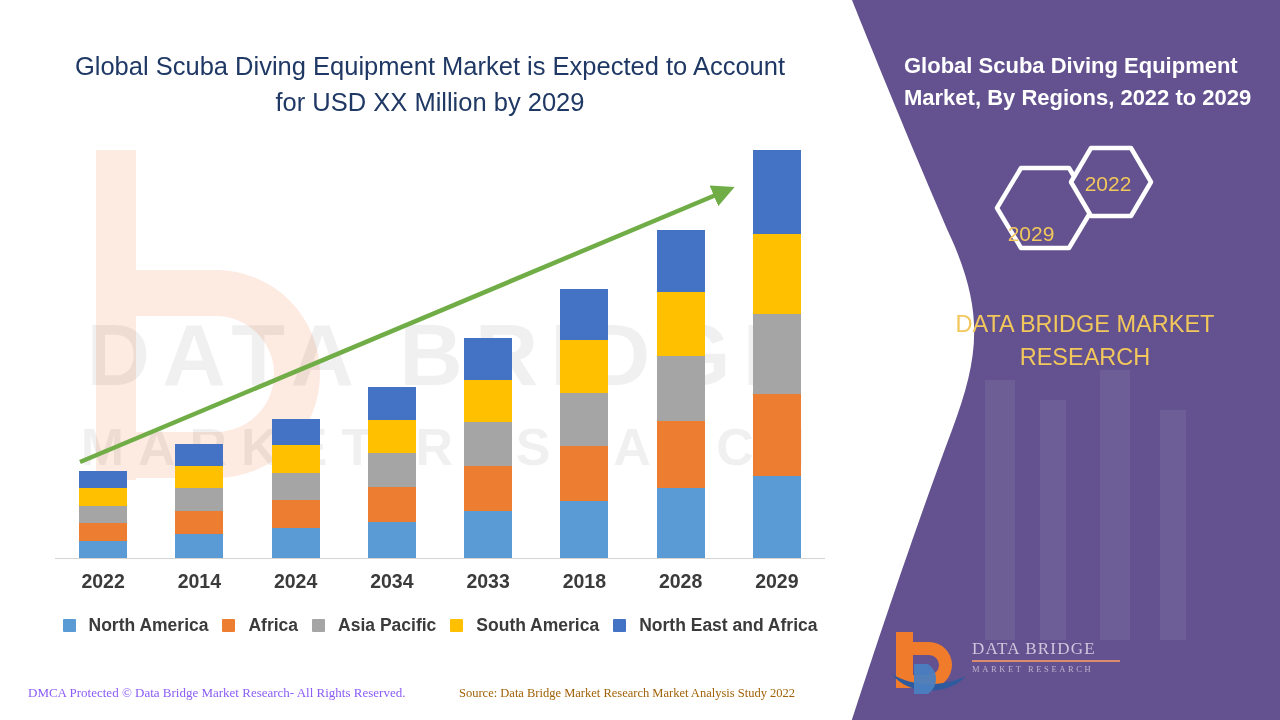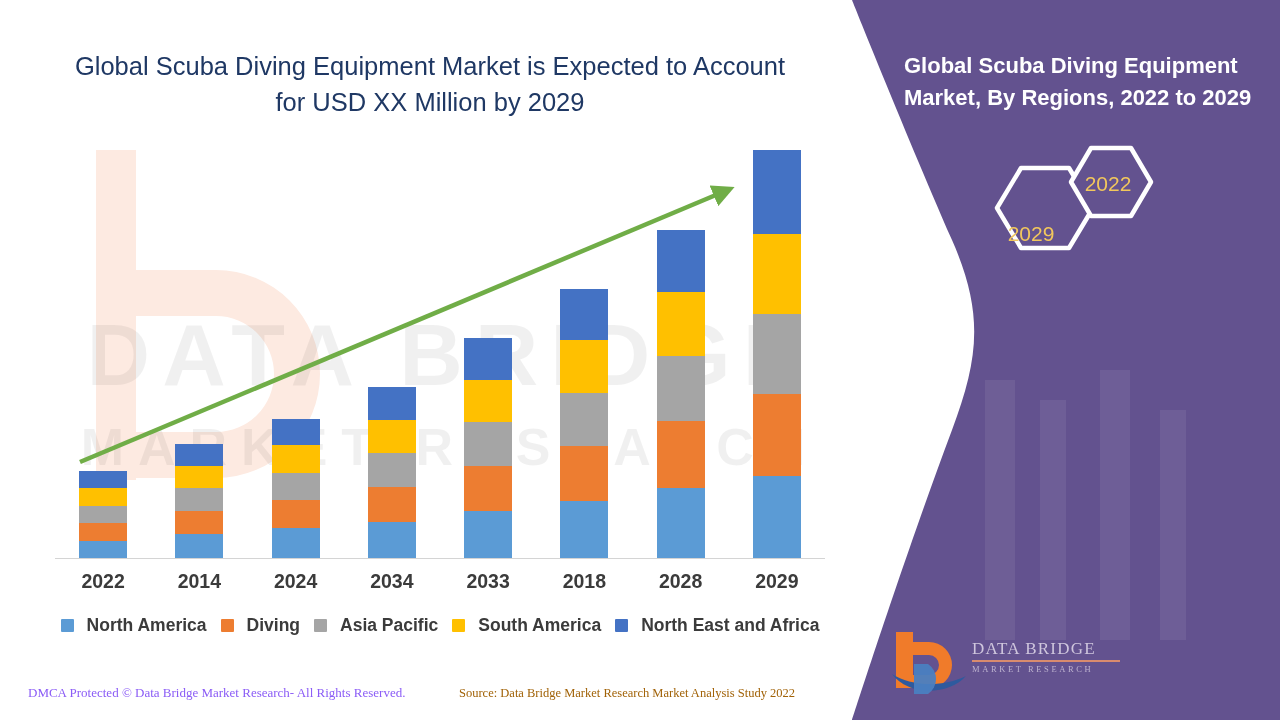--- a/index.html
+++ b/index.html
@@ -399,21 +399,21 @@
       <div class="xlabel">2029</div>
     </div>
 
   <div class="legend" id="legend">
       <div class="legend-item">
         <span class="legend-swatch" style="background: rgb(91, 155, 213);"></span>
         <span class="legend-label">North America</span>
       </div>
       <div class="legend-item">
         <span class="legend-swatch" style="background: rgb(237, 125, 49);"></span>
-        <span class="legend-label">Diving</span>
+        <span class="legend-label">Africa</span>
       </div>
       <div class="legend-item">
         <span class="legend-swatch" style="background: rgb(165, 165, 165);"></span>
         <span class="legend-label">Asia Pacific</span>
       </div>
       <div class="legend-item">
         <span class="legend-swatch" style="background: rgb(255, 192, 0);"></span>
         <span class="legend-label">South America</span>
       </div>
       <div class="legend-item">
@@ -440,20 +440,21 @@
 
     <div class="hexes">
       <svg width="200" height="160" viewBox="0 0 200 160">
         <polygon points="22,78 46,38 94,38 118,78 94,118 46,118" fill="none" stroke="#ffffff" stroke-width="4.5" stroke-linejoin="round"></polygon>
         <polygon points="96,52 116,18 156,18 176,52 156,86 116,86" fill="#63528F" stroke="#ffffff" stroke-width="4.5" stroke-linejoin="round"></polygon>
       </svg>
       <div class="hex-label" id="hex-2022-label">2022</div>
       <div class="hex-label" id="hex-2029-label">2029</div>
     </div>
 
+    <div class="brand-name">DATA BRIDGE MARKET RESEARCH</div>
 
     <div class="logo-wrap">
       <svg width="86" height="66" viewBox="0 0 86 66">
         <g fill="#F07B2A">
           <rect x="6" y="2" width="17" height="56"></rect>
           <path d="M23 12 h16 a23 23 0 0 1 0 46 h-16 v-13 h16 a10 10 0 0 0 0 -20 h-16 z"></path>
         </g>
         <path d="M2 44 C20 56 52 58 76 46 C58 66 18 66 2 44 Z" fill="#2E5A9E"></path>
         <path d="M24 34 h14 a18 18 0 0 1 0 30 h-14 z" fill="#4A7FC1" opacity="0.95"></path>
       </svg>

